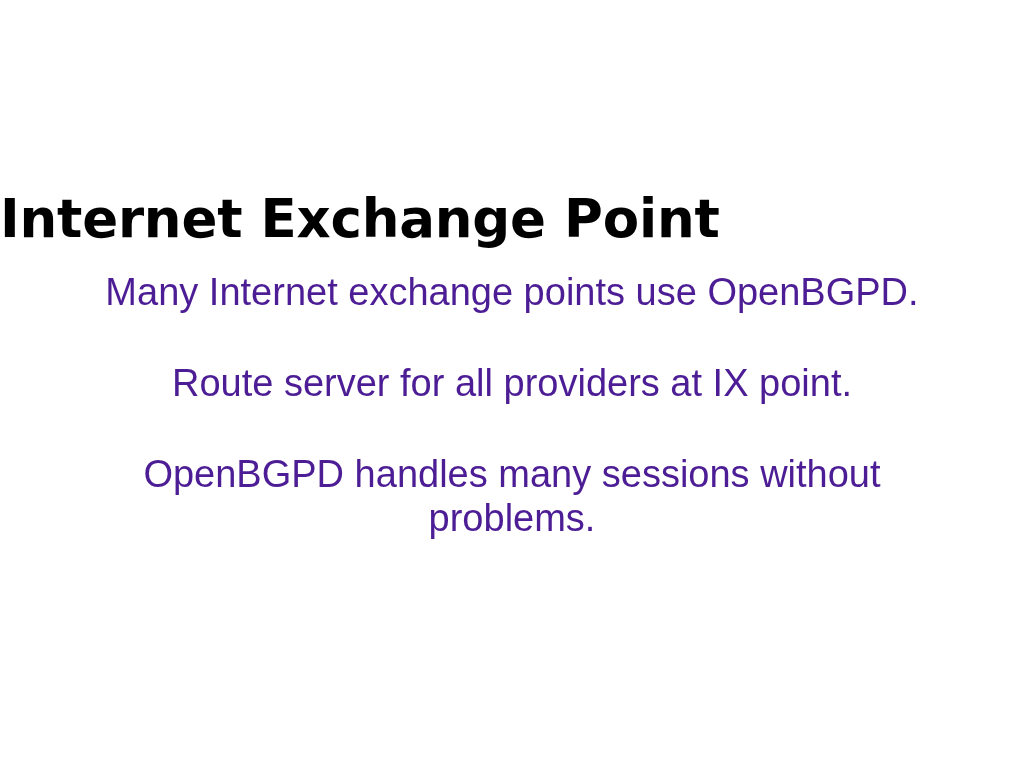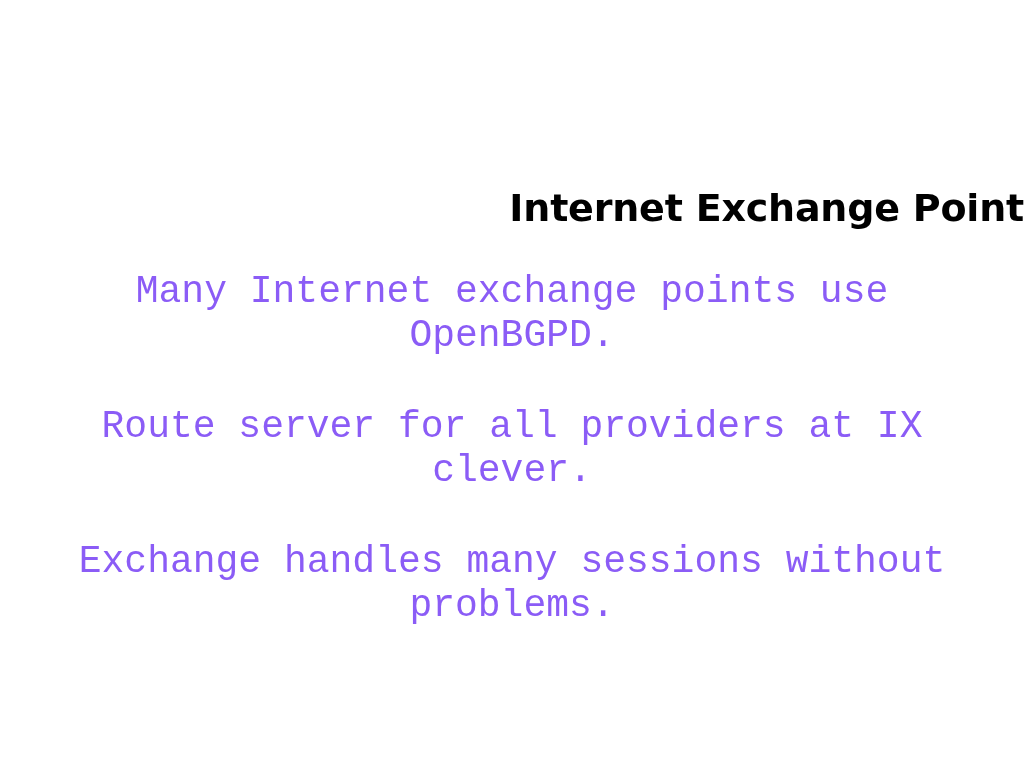--- a/index.html
+++ b/index.html
@@ -26,43 +26,43 @@
     background: #ffffff;
     display: block;
   }
 
   
   .slide-title {
     position: absolute;
     left: 0;
     top: 152px;
     width: 1024px;
-    text-align: right;
+    text-align: left;
     font-family: "DejaVu Sans", sans-serif;
     font-weight: bold;
-    font-size: 38px;
+    font-size: 53px;
     line-height: 62px;
     letter-spacing: -0.2px;
     color: #000000;
     white-space: nowrap;
   }
 
   
   .slide-body {
     position: absolute;
     left: 50%;
     transform: translateX(-50%);
     top: 270px;
     width: 900px;
     text-align: center;
-    font-family: Liberation Mono, monospace;
+    font-family: Liberation Sans, sans-serif;
     font-weight: normal;
     font-size: 38px;
     line-height: 44px;
-    color: #8b5cf6;
+    color: #4c1d95;
   }
 
   .body-line {
     display: block;
     margin: 0;
     padding: 0;
     text-align: center;
   }
 
   
@@ -77,17 +77,17 @@
 </style>
 </head>
 <body>
 
 <div class="slide">
 
   <h1 class="slide-title">Internet Exchange Point</h1>
 
   <div class="slide-body">
     <p class="body-line">Many Internet exchange points use OpenBGPD.</p>
-    <p class="body-line">Route server for all providers at IX clever.</p>
-    <p class="body-line">Exchange handles many sessions without problems.</p>
+    <p class="body-line">Route server for all providers at IX point.</p>
+    <p class="body-line">OpenBGPD handles many sessions without problems.</p>
   </div>
 
 </div>
 
 </body></html>

